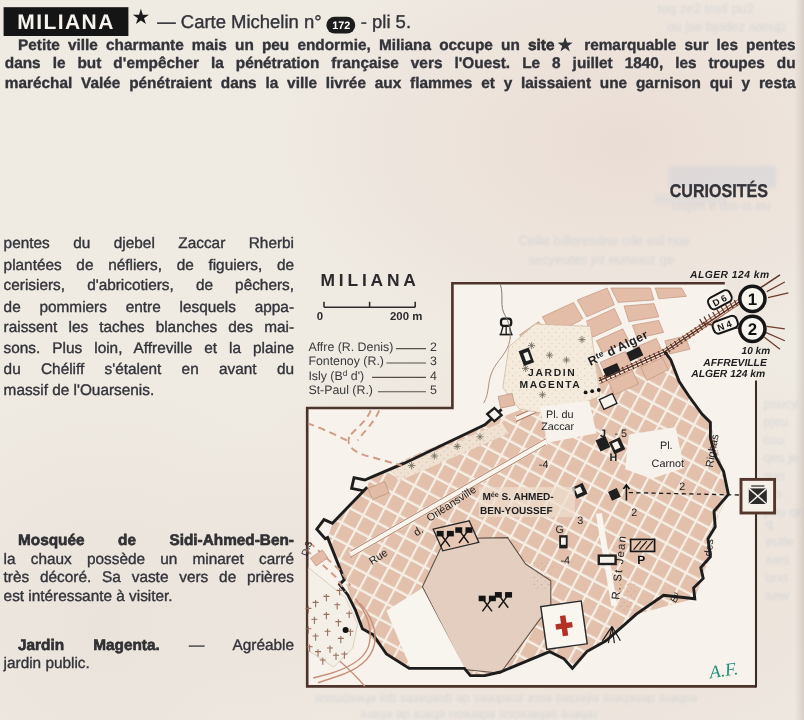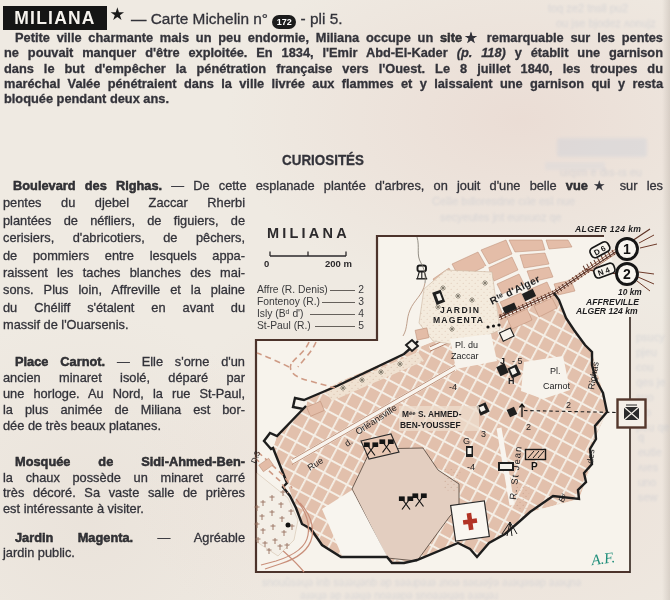--- a/index.html
+++ b/index.html
@@ -43,55 +43,43 @@
   <div class="bleedg" style="left:430px;top:530px;width:130px;">suəɹəɥə əɹəɥ</div>
 
   <div style="position:absolute;left:3px;top:6px;width:104px;height:24px;background:#151515;color:#f6f3ee;font-weight:700;font-size:17.5px;letter-spacing:1.2px;text-align:center;line-height:24px;">MILIANA</div>
 
   <div style="position:absolute;left:109.5px;top:3.5px;font-size:17.5px;color:#191919;">★</div>
 
   <div class="txt" style="left:131px;top:9.5px;font-size:15.4px;">— Carte Michelin n° <span style="display:inline-block;background:#1c1c1c;color:#fff;border-radius:7.5px;font-size:9px;font-weight:700;line-height:14px;height:14px;padding:0 4.5px;vertical-align:-1.5px;-webkit-text-stroke:0;letter-spacing:0;">172</span> - pli 5.</div>
 
   <div class="txt" style="left:4px;top:29.8px;width:659px;line-height:15.4px;font-weight:bold;">
     <div class="jl"><span style="display:inline-block;width:11px;"></span>Petite ville charmante mais un peu endormie, Miliana occupe un <b>site</b>★ remarquable sur les pentes</div>
-    <div class="jl">ne pouvait manquer d'être exploitée. En 1834, l'Emir Abd-El-Kader <i>(p. 118)</i> y établit une garnison</div>
     <div class="jl">dans le but d'empêcher la pénétration française vers l'Ouest. Le 8 juillet 1840, les troupes du</div>
     <div class="jl">maréchal Valée pénétraient dans la ville livrée aux flammes et y laissaient une garnison qui y resta</div>
-    <div>bloquée pendant deux ans.</div>
   </div>
 
-  <div class="txt" style="left:0;top:150.8px;width:646px;text-align:center;font-weight:700;font-size:15.4px;"><span style="display:inline-block;transform:scaleX(.87);transform-origin:center;">CURIOSITÉS</span></div>
-
-  <div class="txt" style="left:4px;top:178px;width:659px;line-height:15.4px;">
-    <div class="jl"><span style="display:inline-block;width:9px;"></span><b>Boulevard des Righas.</b> — De cette esplanade plantée d'arbres, on jouit d'une belle <b>vue</b>★ sur les</div>
-  </div>
+  <div class="txt" style="left:0;top:150.8px;width:646px;text-align:right;font-weight:700;font-size:15.4px;"><span style="display:inline-block;transform:scaleX(.87);transform-origin:center;">CURIOSITÉS</span></div>
+
 
   <div class="txt" style="left:3px;top:194.2px;width:242px;line-height:17.45px;">
     <div class="jl">pentes du djebel Zaccar Rherbi</div>
     <div class="jl">plantées de néfliers, de figuiers, de</div>
     <div class="jl">cerisiers, d'abricotiers, de pêchers,</div>
     <div class="jl">de pommiers entre lesquels appa-</div>
     <div class="jl">raissent les taches blanches des mai-</div>
     <div class="jl">sons. Plus loin, Affreville et la plaine</div>
     <div class="jl">du Chéliff s'étalent en avant du</div>
     <div>massif de l'Ouarsenis.</div>
   </div>
 
-  <div class="txt" style="left:3px;top:353.8px;width:242px;line-height:16px;">
-    <div class="jl"><span style="display:inline-block;width:12px;"></span><b>Place Carnot.</b> — Elle s'orne d'un</div>
-    <div class="jl">ancien minaret isolé, déparé par</div>
-    <div class="jl">une horloge. Au Nord, la rue St-Paul,</div>
-    <div class="jl">la plus animée de Miliana est bor-</div>
-    <div>dée de très beaux platanes.</div>
-  </div>
-
-  <div class="txt" style="left:3px;top:454px;width:242px;line-height:15.5px;">
+
+  <div class="txt" style="left:3px;top:442px;width:242px;line-height:15.5px;">
     <div class="jl"><span style="display:inline-block;width:12px;"></span><b>Mosquée de Sidi-Ahmed-Ben-</b></div>
     <div class="jl">la chaux possède un minaret carré</div>
-    <div class="jl">très décoré. Sa vaste salle de prières</div>
+    <div class="jl">très décoré. Sa vaste vers de prières</div>
     <div>est intéressante à visiter.</div>
   </div>
 
   <div class="txt" style="left:3px;top:529.8px;width:242px;line-height:15px;">
     <div class="jl"><span style="display:inline-block;width:12px;"></span><b>Jardin Magenta.</b> — Agréable</div>
     <div>jardin public.</div>
   </div>
 
   <svg width="670" height="600" viewBox="0 0 670 600" style="position:absolute;left:0;top:0;" xmlns="http://www.w3.org/2000/svg">
     <defs>

